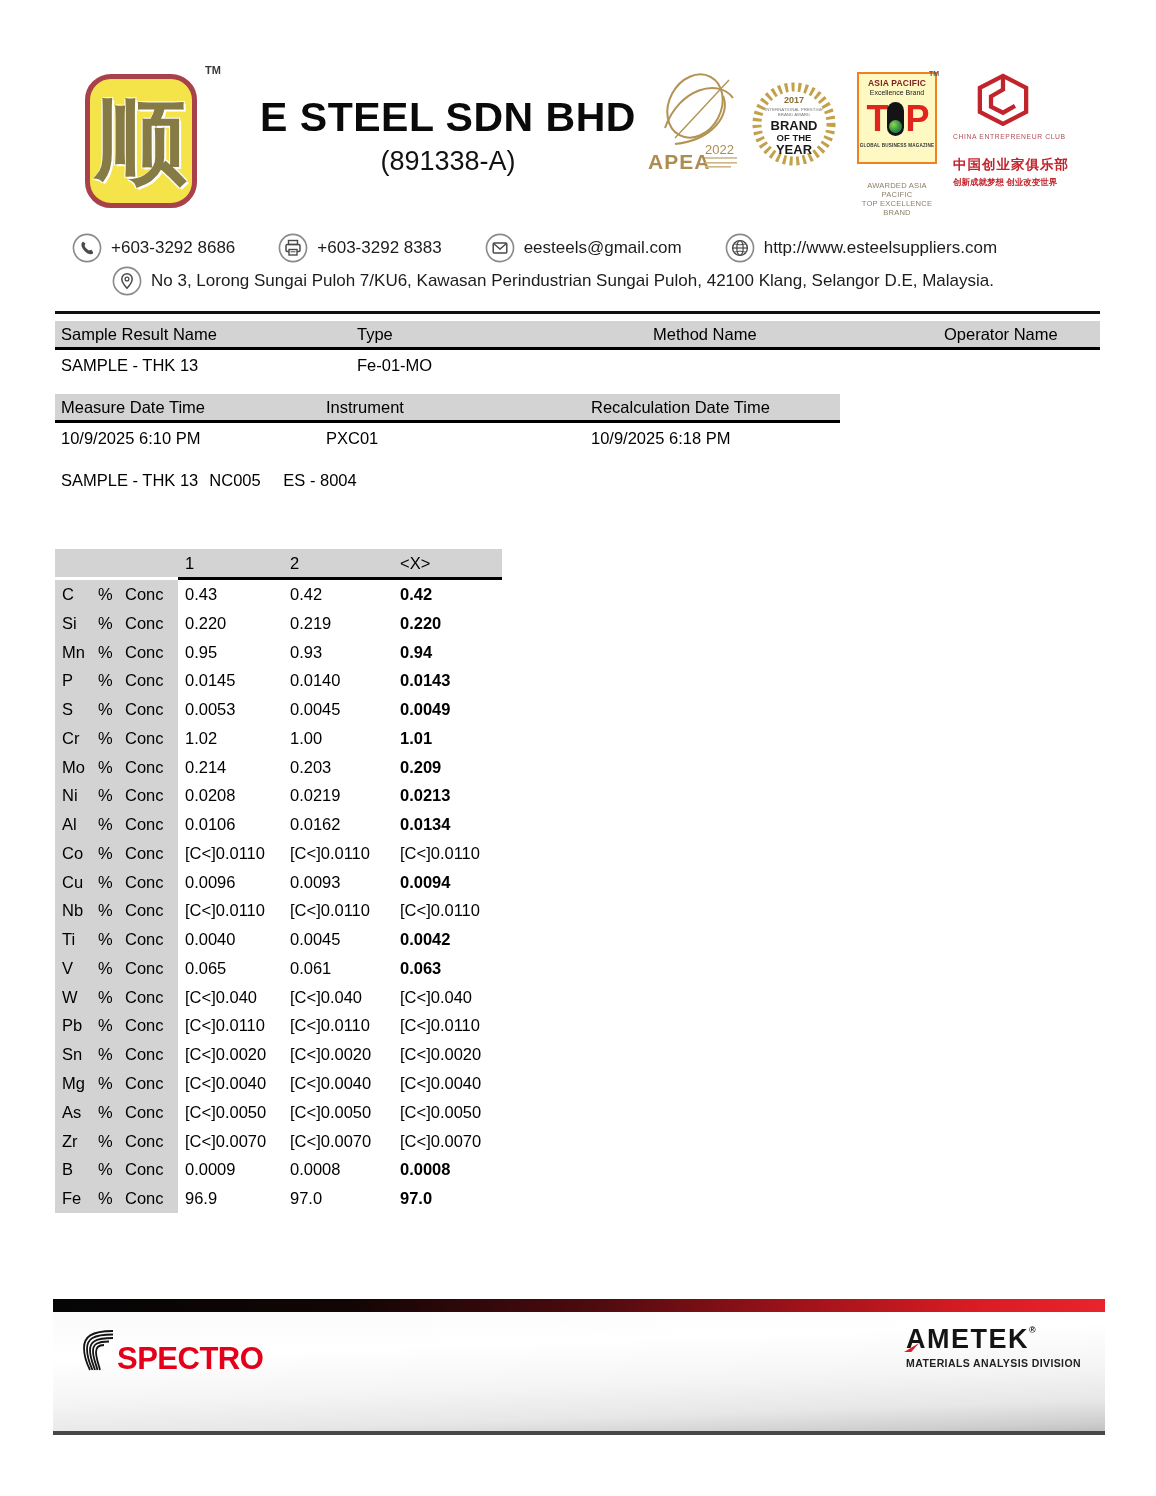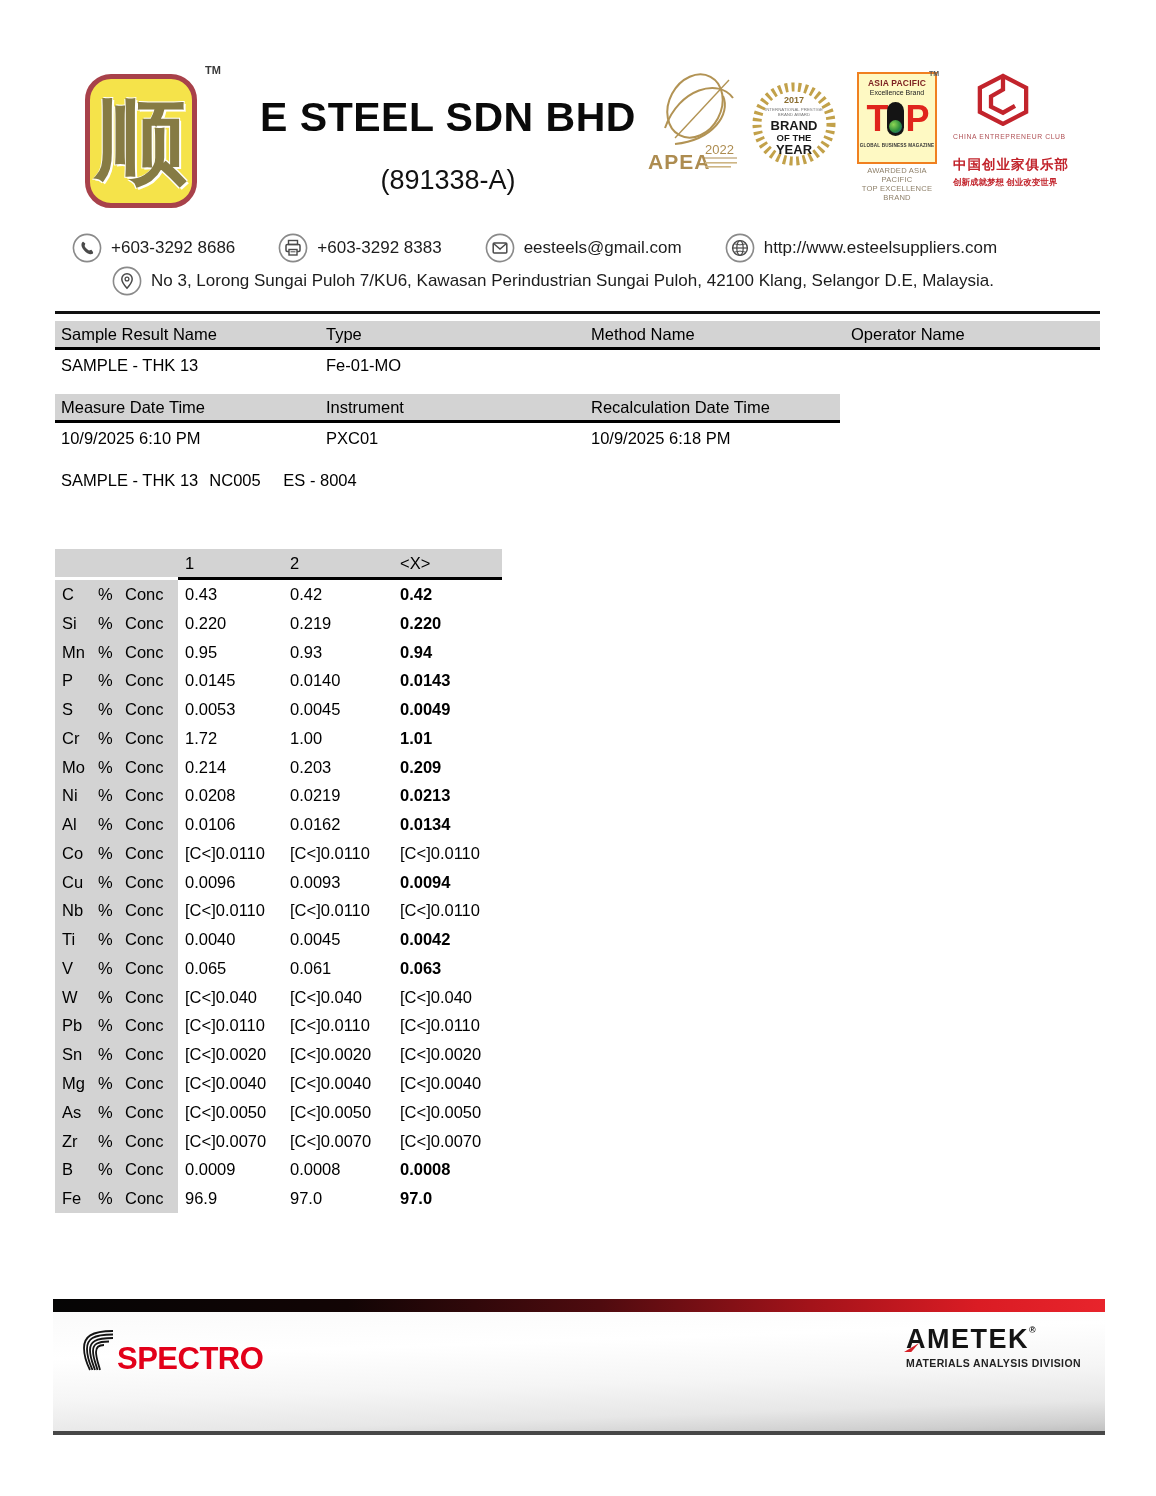--- a/index.html
+++ b/index.html
@@ -9,61 +9,61 @@
 
   
   .logo-box { position:absolute; left:85px; top:74px; width:112px; height:134px;
     background:#f5e34a; border:5px solid #a8414a; border-radius:26px;
     display:flex; align-items:center; justify-content:center; }
   .logo-char { font-size:92px; line-height:1; color:#867b44; font-weight:bold;
     text-shadow:2px 2px 0 #fff, -1px 1px 0 #fff, 1px -1px 0 #fff; }
   .logo-tm { position:absolute; left:205px; top:64px; font-size:11px; font-weight:bold; color:#3a3a3a; }
   .company-block { position:absolute; left:252px; top:94px; width:392px; text-align:center; }
   .company-name { font-size:41px; font-weight:600; letter-spacing:0.5px; color:#0a0a0a; }
-  .company-reg { font-size:27px; margin-top:24px; color:#111; }
+  .company-reg { font-size:27px; margin-top:5px; color:#111; }
 
   
   .badges { position:absolute; left:647px; top:64px; width:410px; height:135px; }
   .badge { position:absolute; }
   .badge-apea { left:0; top:6px; width:92px; height:110px; }
   .badge-laurel { left:103px; top:8px; width:88px; height:102px; }
   .badge-topwrap { left:206px; top:4px; width:88px; height:122px; text-align:center; }
   .top-box { position:relative; width:80px; height:92px; margin:4px auto 0 auto;
     border:2.5px solid #f08020; background:#fef9c3; padding-top:4px; }
   .top-tm { position:absolute; right:-4px; top:-4px; font-size:7px; font-weight:bold; color:#555; }
   .tb-l1 { font-size:8.5px; font-weight:bold; color:#7e2222; letter-spacing:0.2px; }
   .tb-l2 { font-size:7px; color:#222; margin-top:1px; }
   .tb-top { display:flex; justify-content:center; align-items:center; height:42px; margin-top:2px; }
   .tb-t,.tb-p { font-size:36px; font-weight:800; color:#e0251c; line-height:1; letter-spacing:-2px; }
   .tb-o { display:inline-block; width:17px; height:34px; background:#141414; border-radius:9px;
     position:relative; margin:0 1px; }
   .tb-o::after { content:''; position:absolute; left:2px; bottom:3px; width:13px; height:13px; border-radius:50%;
     background:radial-gradient(circle at 35% 35%, #8ed654, #2e8f3c 55%, #1c5e8f 95%); }
   .tb-l3 { font-size:4.6px; color:#333; letter-spacing:0.2px; margin-top:3px; font-weight:bold; }
-  .tb-cap { font-size:7.6px; color:#8d7f68; letter-spacing:0.2px; margin-top:2px; }
+  .tb-cap { font-size:7.6px; color:#8d7f68; letter-spacing:0.2px; margin-top:17px; }
   .badge-china { left:306px; top:8px; width:100px; height:112px; text-align:center; }
   .bc-l1 { font-size:6.8px; color:#b05055; letter-spacing:0.6px; margin-top:3px; white-space:nowrap; }
   .bc-l2 { font-size:13.5px; font-weight:bold; color:#c2242c; margin-top:16px; letter-spacing:1px; white-space:nowrap; }
   .bc-l3 { font-size:8.5px; font-weight:bold; color:#c2242c; margin-top:3px; white-space:nowrap; }
 
   
   .contact-row { position:absolute; left:72px; top:231px; height:34px; display:flex; align-items:center; gap:43px;justify-content:flex-end; }
   .contact-item { display:flex; align-items:center; }
   .cicon { width:30px; height:30px; margin-right:9px; flex:0 0 auto; }
   .contact-text { font-size:17px; color:#1c1c1c; }
   .address-row { position:absolute; left:112px; top:264px; height:34px; display:flex; align-items:center; }
   .top-rule { position:absolute; left:55px; top:311px; width:1045px; height:3px; background:#111; }
 
   
   .info-table { position:absolute; left:55px; }
   #table1 { top:321px; width:1045px; }
   #table2 { top:394px; width:785px; }
   #table3 { top:465px; width:470px; }
   .it-row { display:grid; }
-  #table1 .it-row { grid-template-columns:265px 265px 260px 255px; }
+  #table1 .it-row { grid-template-columns:265px 265px 260px 255px;gap:31px; }
   #table2 .it-row { grid-template-columns:265px 265px 255px; }
   #table3 .it-row { grid-template-columns:140px 80px 90px 160px; }
   .it-head { background:#d3d3d3; border-bottom:3px solid #000; }
   .it-cell { font-size:16.5px; line-height:26px; padding-left:6px; white-space:nowrap; }
   .it-data .it-cell { line-height:27px; padding-top:2px; }
   #table3 .it-cell.ctr { text-align:center; padding-left:0; }
 
   
   #main-table { position:absolute; left:55px; top:549px; width:447px; }
   .mt-header { display:grid; grid-template-columns:36px 29px 58px 105px 110px 109px;
@@ -299,21 +299,21 @@
             <span class="mt-cell c1">%</span>
             <span class="mt-cell c2">Conc</span>
             <span class="mt-cell c3">0.0053</span>
             <span class="mt-cell c4">0.0045</span>
             <span class="mt-cell c5 bold">0.0049</span>
           </div>
           <div class="mt-row">
             <span class="mt-cell c0">Cr</span>
             <span class="mt-cell c1">%</span>
             <span class="mt-cell c2">Conc</span>
-            <span class="mt-cell c3">1.72</span>
+            <span class="mt-cell c3">1.02</span>
             <span class="mt-cell c4">1.00</span>
             <span class="mt-cell c5 bold">1.01</span>
           </div>
           <div class="mt-row">
             <span class="mt-cell c0">Mo</span>
             <span class="mt-cell c1">%</span>
             <span class="mt-cell c2">Conc</span>
             <span class="mt-cell c3">0.214</span>
             <span class="mt-cell c4">0.203</span>
             <span class="mt-cell c5 bold">0.209</span>

